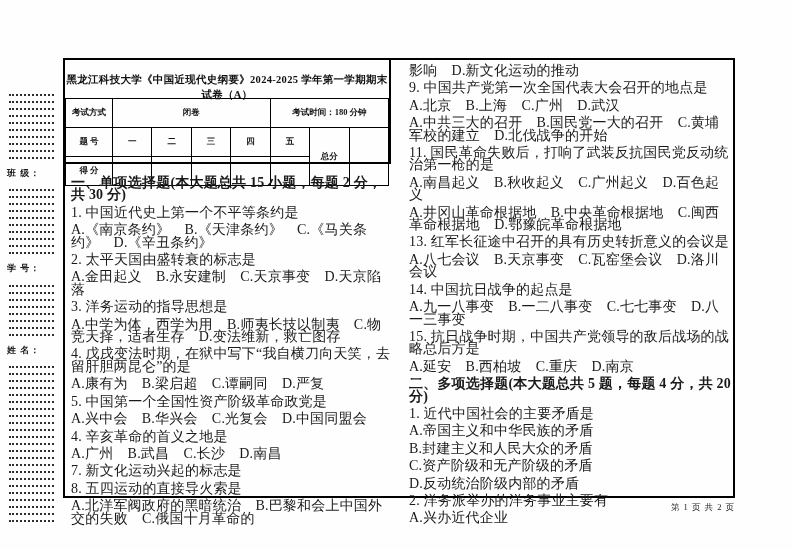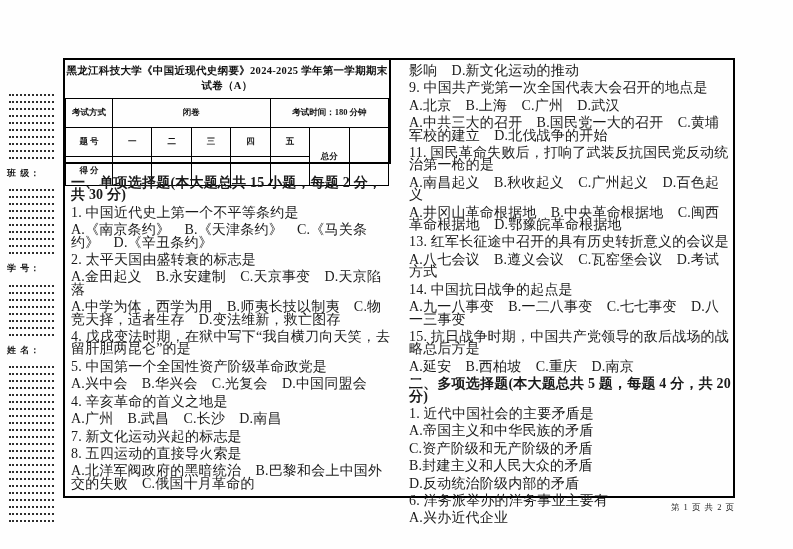--- a/index.html
+++ b/index.html
@@ -14,21 +14,21 @@
   .seal-label { font-size: 9px; font-weight: bold; letter-spacing: 1px;
     margin: 8px 0 8px 7px; color: #222; white-space: nowrap; }
 
   
   .frame { position: absolute; left: 63px; top: 58px; width: 672px; height: 440px;
     border: 2px solid #000; }
 
   
   .header-box { position: absolute; left: 0; top: 0; width: 326px; height: 104px;
     border-right: 2px solid #000; border-bottom: 2px solid #000; }
-  .title { height: 38px; padding-top: 3px; text-align: center; font-weight: bold;
+  .title { height: 38px; padding-top: 12px; text-align: center; font-weight: bold;
     font-size: 10.5px; line-height: 15px; letter-spacing: 0.3px; color: #111; }
 
   table.info { border-collapse: collapse; width: 100%; table-layout: fixed; }
   table.info td { border: 1px solid #000; text-align: center; vertical-align: middle;
     font-size: 8.5px; font-weight: bold; color: #111; height: 16px; padding: 8px 2px;
     overflow: hidden; white-space: nowrap; }
   td.w-label { width: 47px; }
   td.w-num { width: 31px; }
   td.w-five { width: 44px; }
   td.w-total { width: 43px; }
@@ -152,52 +152,54 @@
       </tbody>
         </table>
     </div>
 
     <div class="col col-left">
         <p class="qline bold">一、单项选择题(本大题总共 15 小题，每题 2 分，共 30 分)</p>
         <p class="qline">1. 中国近代史上第一个不平等条约是</p>
         <p class="qline">A.《南京条约》　B.《天津条约》　C.《马关条约》　D.《辛丑条约》</p>
         <p class="qline">2. 太平天国由盛转衰的标志是</p>
         <p class="qline">A.金田起义　B.永安建制　C.天京事变　D.天京陷落</p>
+        <p class="qline">3. 洋务运动的指导思想是</p>
         <p class="qline">A.中学为体，西学为用　B.师夷长技以制夷　C.物竞天择，适者生存　D.变法维新，救亡图存</p>
         <p class="qline">4. 戊戌变法时期，在狱中写下“我自横刀向天笑，去留肝胆两昆仑”的是</p>
+        <p class="qline">A.康有为　B.梁启超　C.谭嗣同　D.严复</p>
         <p class="qline">5. 中国第一个全国性资产阶级革命政党是</p>
         <p class="qline">A.兴中会　B.华兴会　C.光复会　D.中国同盟会</p>
         <p class="qline">4. 辛亥革命的首义之地是</p>
         <p class="qline">A.广州　B.武昌　C.长沙　D.南昌</p>
         <p class="qline">7. 新文化运动兴起的标志是</p>
         <p class="qline">8. 五四运动的直接导火索是</p>
         <p class="qline">A.北洋军阀政府的黑暗统治　B.巴黎和会上中国外交的失败　C.俄国十月革命的</p>
       </div>
 
     <div class="col col-right">
         <p class="qline">影响　D.新文化运动的推动</p>
         <p class="qline">9. 中国共产党第一次全国代表大会召开的地点是</p>
         <p class="qline">A.北京　B.上海　C.广州　D.武汉</p>
         <p class="qline">A.中共三大的召开　B.国民党一大的召开　C.黄埔军校的建立　D.北伐战争的开始</p>
         <p class="qline">11. 国民革命失败后，打响了武装反抗国民党反动统治第一枪的是</p>
         <p class="qline">A.南昌起义　B.秋收起义　C.广州起义　D.百色起义</p>
         <p class="qline">A.井冈山革命根据地　B.中央革命根据地　C.闽西革命根据地　D.鄂豫皖革命根据地</p>
         <p class="qline">13. 红军长征途中召开的具有历史转折意义的会议是</p>
-        <p class="qline">A.八七会议　B.遵义会议　C.瓦窑堡会议　D.考试方式</p>
+        <p class="qline">A.八七会议　B.天京事变　C.瓦窑堡会议　D.洛川会议</p>
         <p class="qline">14. 中国抗日战争的起点是</p>
         <p class="qline">A.九一八事变　B.一二八事变　C.七七事变　D.八一三事变</p>
         <p class="qline">15. 抗日战争时期，中国共产党领导的敌后战场的战略总后方是</p>
         <p class="qline">A.延安　B.西柏坡　C.重庆　D.南京</p>
         <p class="qline bold">二、多项选择题(本大题总共 5 题，每题 4 分，共 20 分)</p>
         <p class="qline">1. 近代中国社会的主要矛盾是</p>
         <p class="qline">A.帝国主义和中华民族的矛盾</p>
+        <p class="qline">B.封建主义和人民大众的矛盾</p>
         <p class="qline">C.资产阶级和无产阶级的矛盾</p>
-        <p class="qline">B.封建主义和人民大众的矛盾</p>
         <p class="qline">D.反动统治阶级内部的矛盾</p>
-        <p class="qline">6. 洋务派举办的洋务事业主要有</p>
+        <p class="qline">2. 洋务派举办的洋务事业主要有</p>
         <p class="qline">A.兴办近代企业</p>
       </div>
 
   </div>
 
   <div class="footer">第 1 页 共 2 页</div>
 
 </div>
 
 </body></html>

